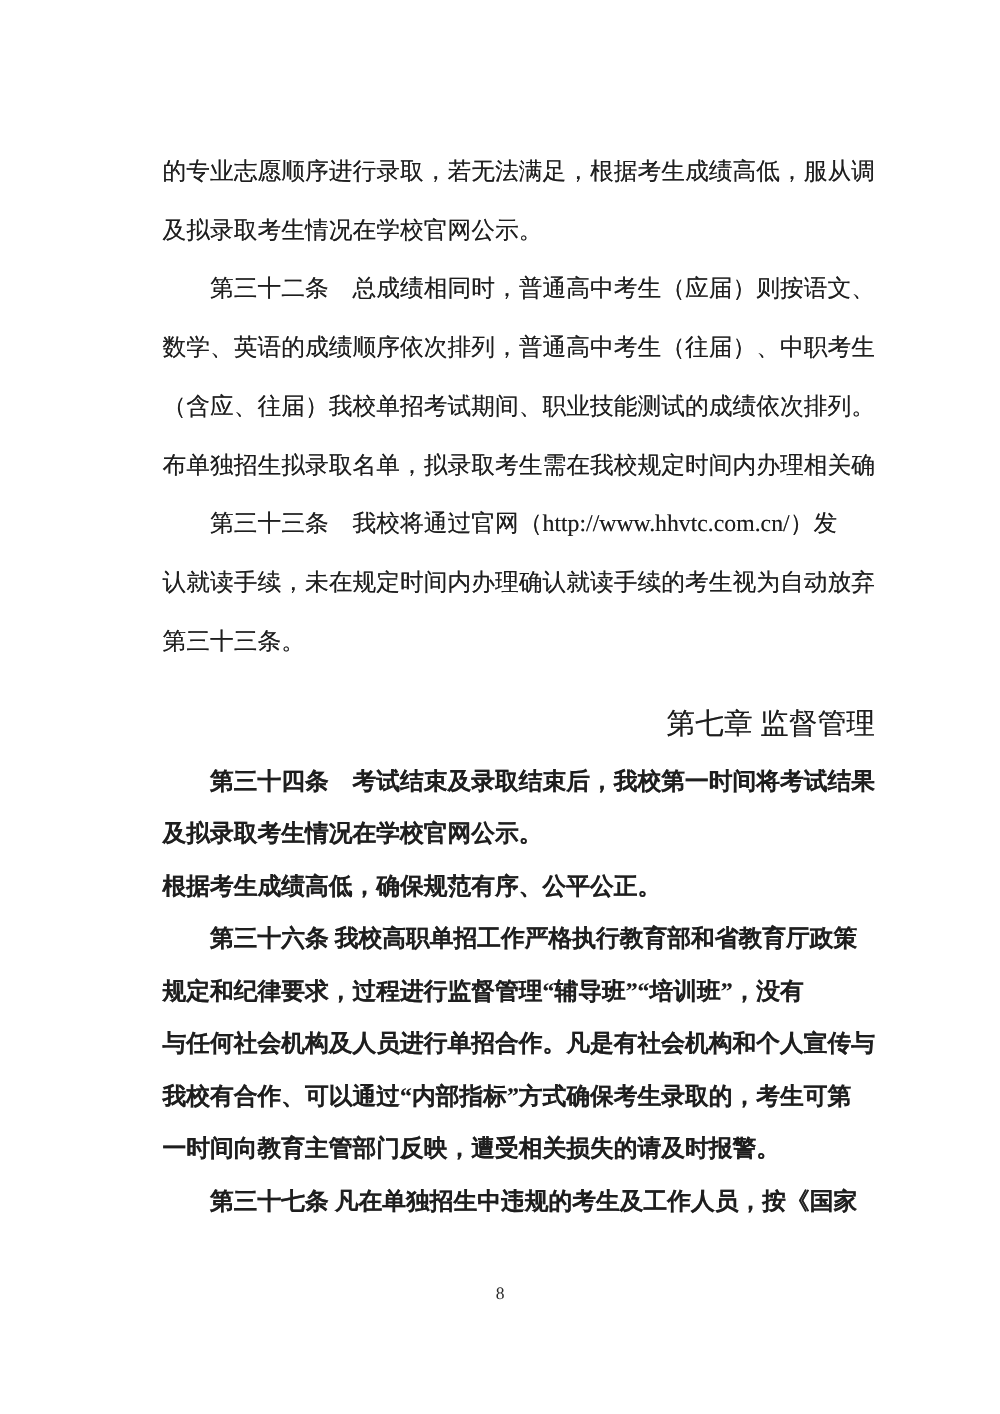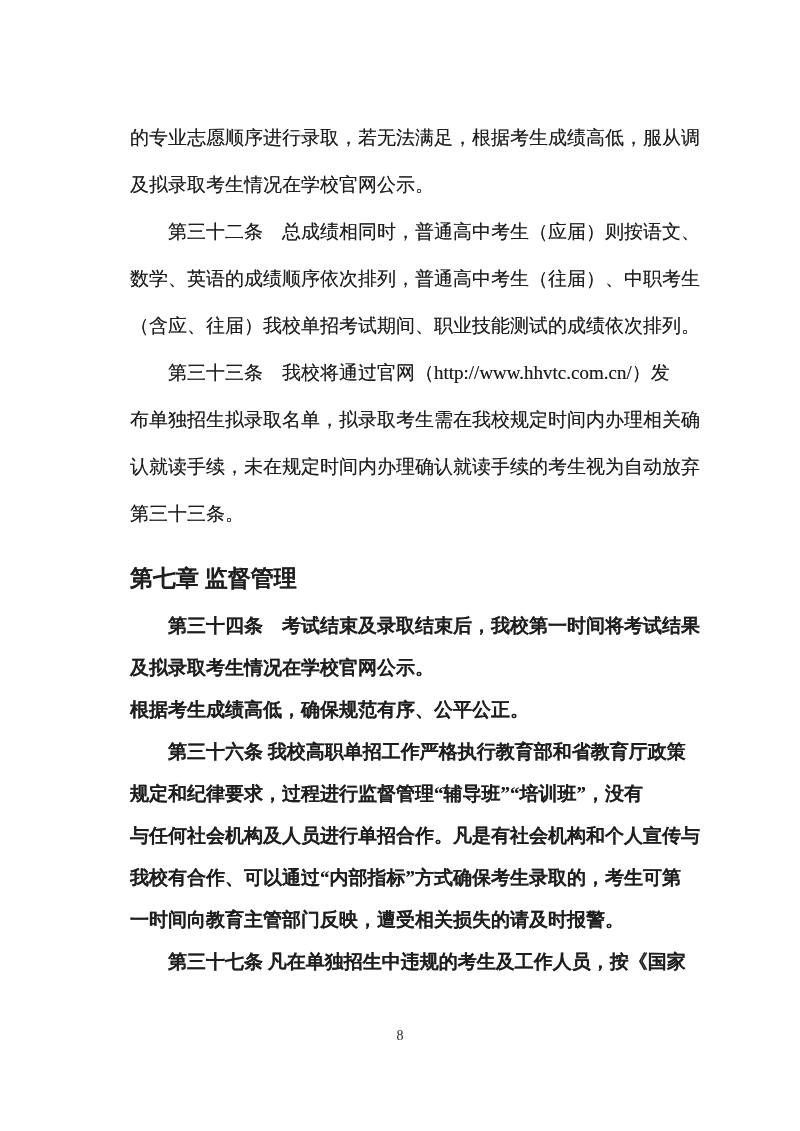--- a/index.html
+++ b/index.html
@@ -24,22 +24,22 @@
   .para.wide .line { line-height: 47px; }
   .para.normal .line { line-height: 42px; font-weight: bold; }
   .line {
     font-size: 19px;
     white-space: nowrap;
     text-shadow: 0 0 0.5px rgba(30,30,30,0.65);
   }
   .line.indent { text-indent: 38px; }
   .heading {
     font-size: 23px;
-    font-weight: 700;
-    text-align: left;
+    font-weight: 400;
+    text-align: right;
     line-height: 44px;
     margin: 20px 0 4px 0;
     text-shadow: 0 0 0.5px rgba(30,30,30,0.65);
   }
   .page-number {
     position: absolute;
     top: 1028px;
     left: 0;
     right: 0;
     text-align: center;
@@ -55,22 +55,22 @@
       <div class="para wide">
         <div class="line">的专业志愿顺序进行录取，若无法满足，根据考生成绩高低，服从调</div>
         <div class="line">及拟录取考生情况在学校官网公示。</div>
       </div>
       <div class="para wide">
         <div class="line indent">第三十二条　总成绩相同时，普通高中考生（应届）则按语文、</div>
         <div class="line">数学、英语的成绩顺序依次排列，普通高中考生（往届）、中职考生</div>
         <div class="line">（含应、往届）我校单招考试期间、职业技能测试的成绩依次排列。</div>
       </div>
       <div class="para wide">
+        <div class="line">布单独招生拟录取名单，拟录取考生需在我校规定时间内办理相关确</div>
         <div class="line indent">第三十三条　我校将通过官网（http://www.hhvtc.com.cn/）发</div>
-        <div class="line">布单独招生拟录取名单，拟录取考生需在我校规定时间内办理相关确</div>
         <div class="line">认就读手续，未在规定时间内办理确认就读手续的考生视为自动放弃</div>
         <div class="line">第三十三条。</div>
       </div>
       <div class="heading">第七章 监督管理</div>
       <div class="para normal">
         <div class="line indent">第三十四条　考试结束及录取结束后，我校第一时间将考试结果</div>
         <div class="line">及拟录取考生情况在学校官网公示。</div>
       </div>
       <div class="para normal">
         <div class="line">根据考生成绩高低，确保规范有序、公平公正。</div>

